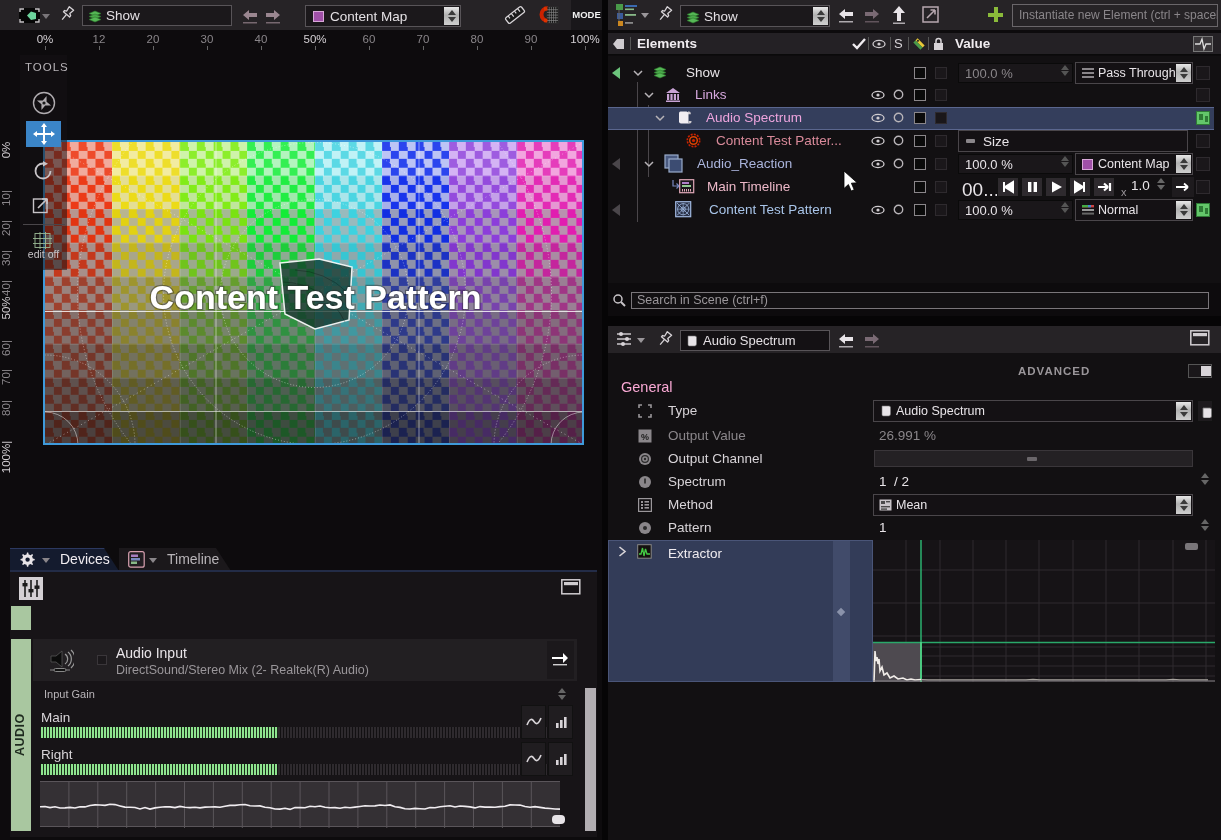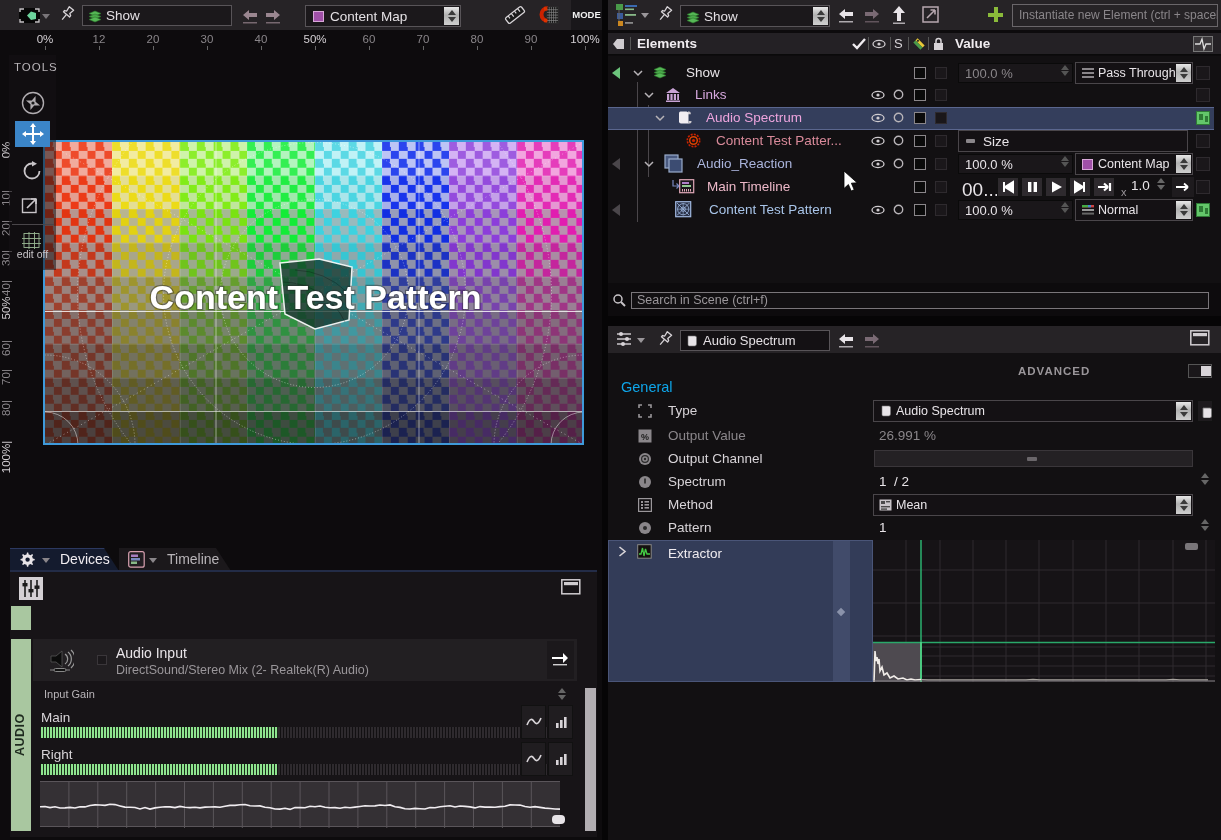--- a/index.html
+++ b/index.html
@@ -229,21 +229,21 @@
 <rect x="170.5" y="0" width="1" height="303" fill="rgba(255,255,255,0.5)"></rect>
 <rect x="373.5" y="0" width="1" height="303" fill="rgba(255,255,255,0.5)"></rect>
 <rect x="80" y="302" width="459" height="1" fill="rgba(255,255,255,0.85)"></rect>
 <rect x="538" y="0" width="1" height="260" fill="rgba(255,255,255,0.85)"></rect>
 <path d="M 235 121 L 274 117 L 307 125 L 304 178 L 270 187 L 240 172 Z" fill="rgba(18,52,42,0.75)" stroke="rgba(255,255,255,0.9)" stroke-width="1.5"></path>
 <path d="M 238 140 A 70 70 0 0 1 300 180 M 250 128 A 80 80 0 0 1 302 150" stroke="rgba(0,0,0,0.3)" stroke-width="0.8" fill="none"></path>
 <text x="270.5" y="167" text-anchor="middle" font-family="Liberation Sans, sans-serif" font-size="34" font-weight="bold" fill="#ffffff" style="paint-order:stroke;stroke:rgba(40,40,40,0.45);stroke-width:2.5">Content Test Pattern</text>
 </svg>
 </div>
 <div style="position:absolute;left:43px;top:140px;width:541px;height:305px;border:2px solid #3f9ada;pointer-events:none"></div>
-<div class="abs" style="left:9px;top:55px;width:47px;height:215px;background:rgba(22,19,22,0.55)">
+<div class="abs" style="left:20px;top:55px;width:47px;height:215px;background:rgba(22,19,22,0.55)">
 <div style="color:#b8b4b8;font-size:11.5px;letter-spacing:1px;margin:6px 0 0 5px">TOOLS</div>
 <div class="abs" style="left:12px;top:36px">
       <svg width="24" height="24" viewBox="0 0 24 24" style="">
         <circle cx="12" cy="12" r="10.5" fill="none" stroke="#b0acb0" stroke-width="1.4"></circle>
         <path d="M12 4.5 L14 10 L19.5 12 L14 14 L12 19.5 L10 14 L4.5 12 L10 10 Z" fill="#b0acb0" transform="rotate(20 12 12)"></path>
         <circle cx="12" cy="12" r="1.6" fill="#1a1a1a"></circle>
       </svg>
     </div>
 <div class="abs" style="left:6px;top:66px;width:35px;height:26px;background:#3b85c8">
       <svg width="24" height="24" viewBox="0 0 24 24" style="position:absolute;left:6px;top:1px">
@@ -909,21 +909,21 @@
 <div class="abs" style="left:1190px;top:330px">
     <svg width="22" height="18" viewBox="0 0 22 18" style="">
       <rect x="0.8" y="0.8" width="18" height="14" fill="none" stroke="#d0ccd0" stroke-width="1.5"></rect>
       <rect x="3" y="3" width="14" height="3.2" fill="#d0ccd0"></rect>
     </svg>
   </div>
 <div class="abs" style="left:1018px;top:365px;font-size:11.5px;font-weight:bold;letter-spacing:1px;color:#9a969a">ADVANCED</div>
 <div class="abs" style="left:1188px;top:364px;width:24px;height:14px;background:#1a171a;border:1px solid #555">
     <div class="abs" style="left:12px;top:1px;width:10px;height:10px;background:#d8d4d8"></div>
   </div>
-<div class="abs" style="left:621px;top:379px;font-size:14.5px;color:#0ea5e9">General</div>
+<div class="abs" style="left:621px;top:379px;font-size:14.5px;color:#f9a8d4">General</div>
 <div class="abs" style="left:638px;top:404px">
     <svg width="14" height="14" viewBox="0 0 14 14" style="">
       <g stroke="#9a969a" stroke-width="1.6" fill="none">
         <path d="M1 4 L1 1 L4 1 M10 1 L13 1 L13 4 M13 10 L13 13 L10 13 M4 13 L1 13 L1 10"></path>
       </g>
     </svg>
   </div>
 <div class="abs" style="left:668px;top:403px;font-size:13.5px;color:#d8d4d8">Type</div>
 <div class="abs" style="left:638px;top:429px">
     <svg width="14" height="14" viewBox="0 0 14 14" style="">

